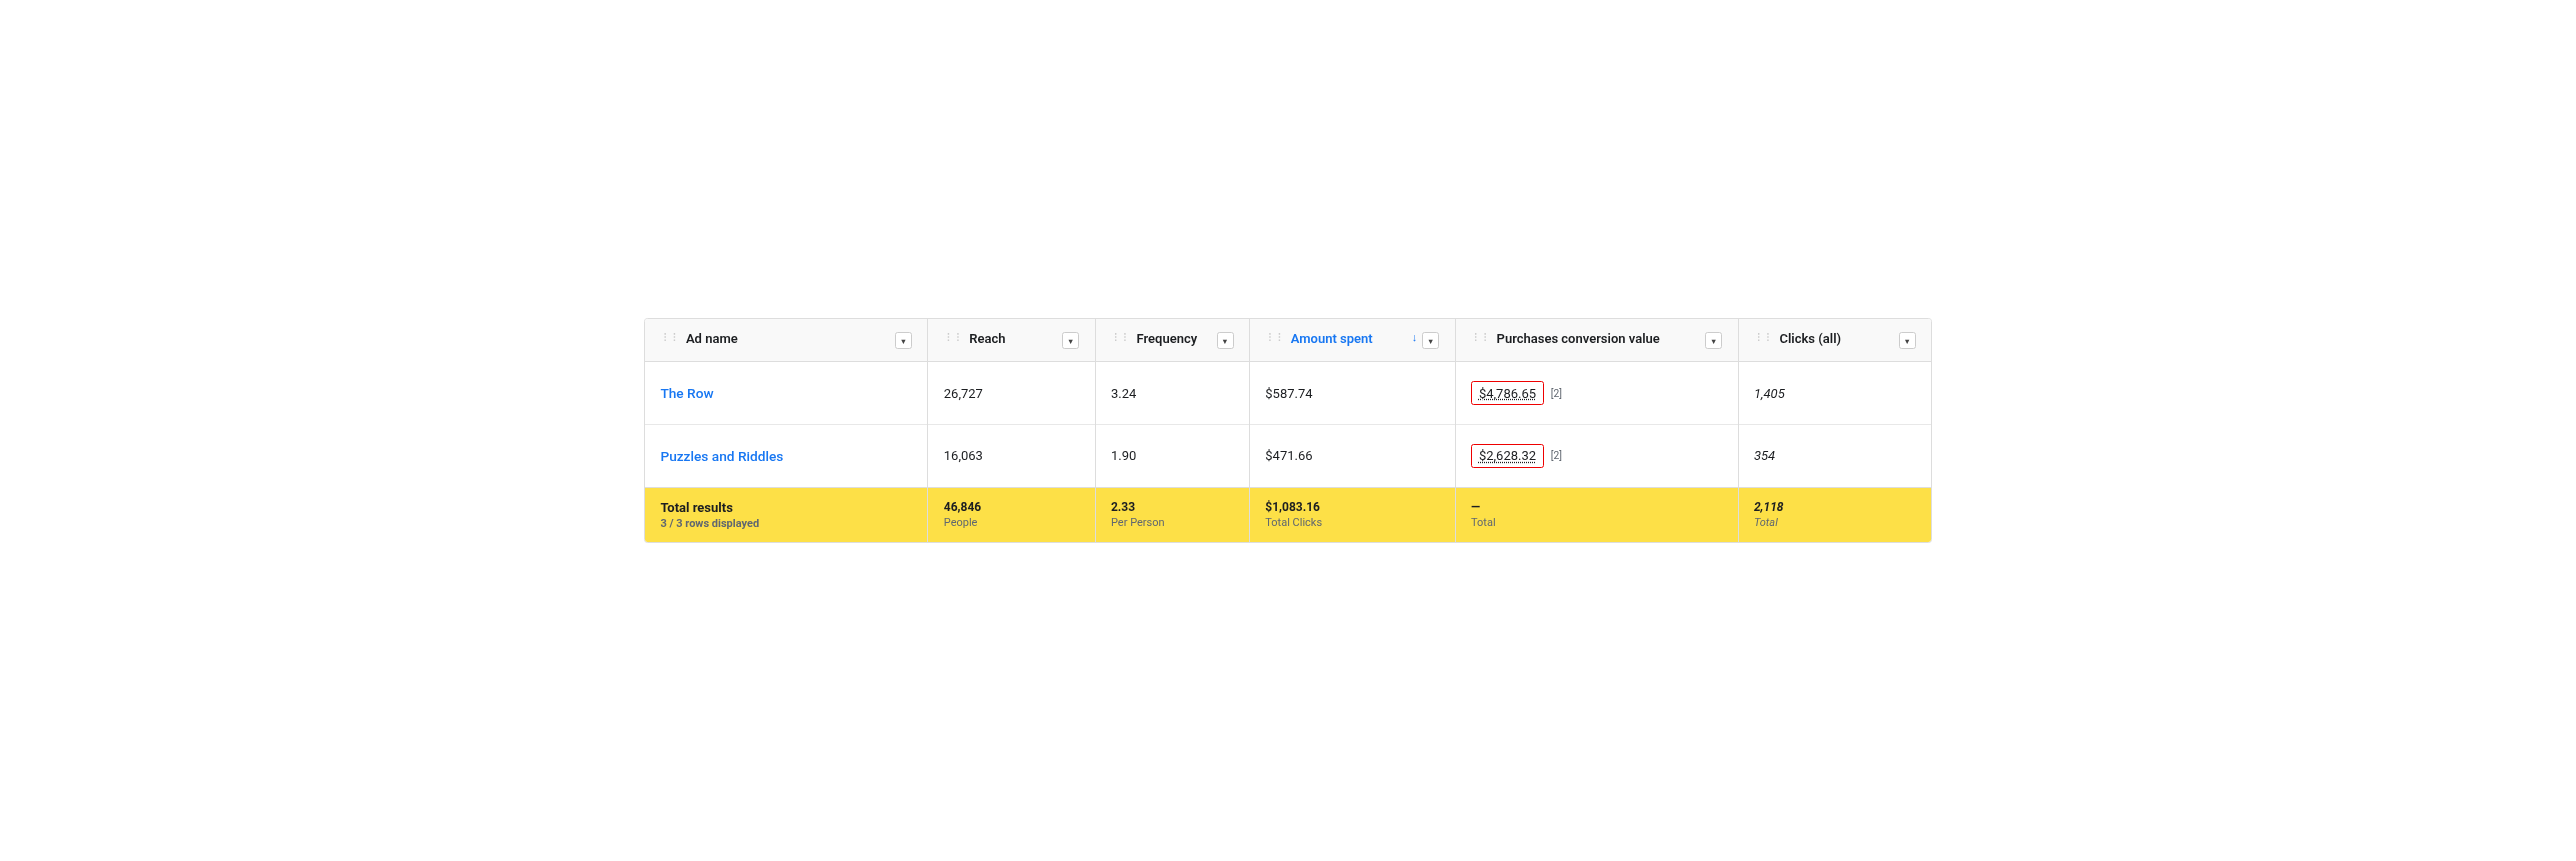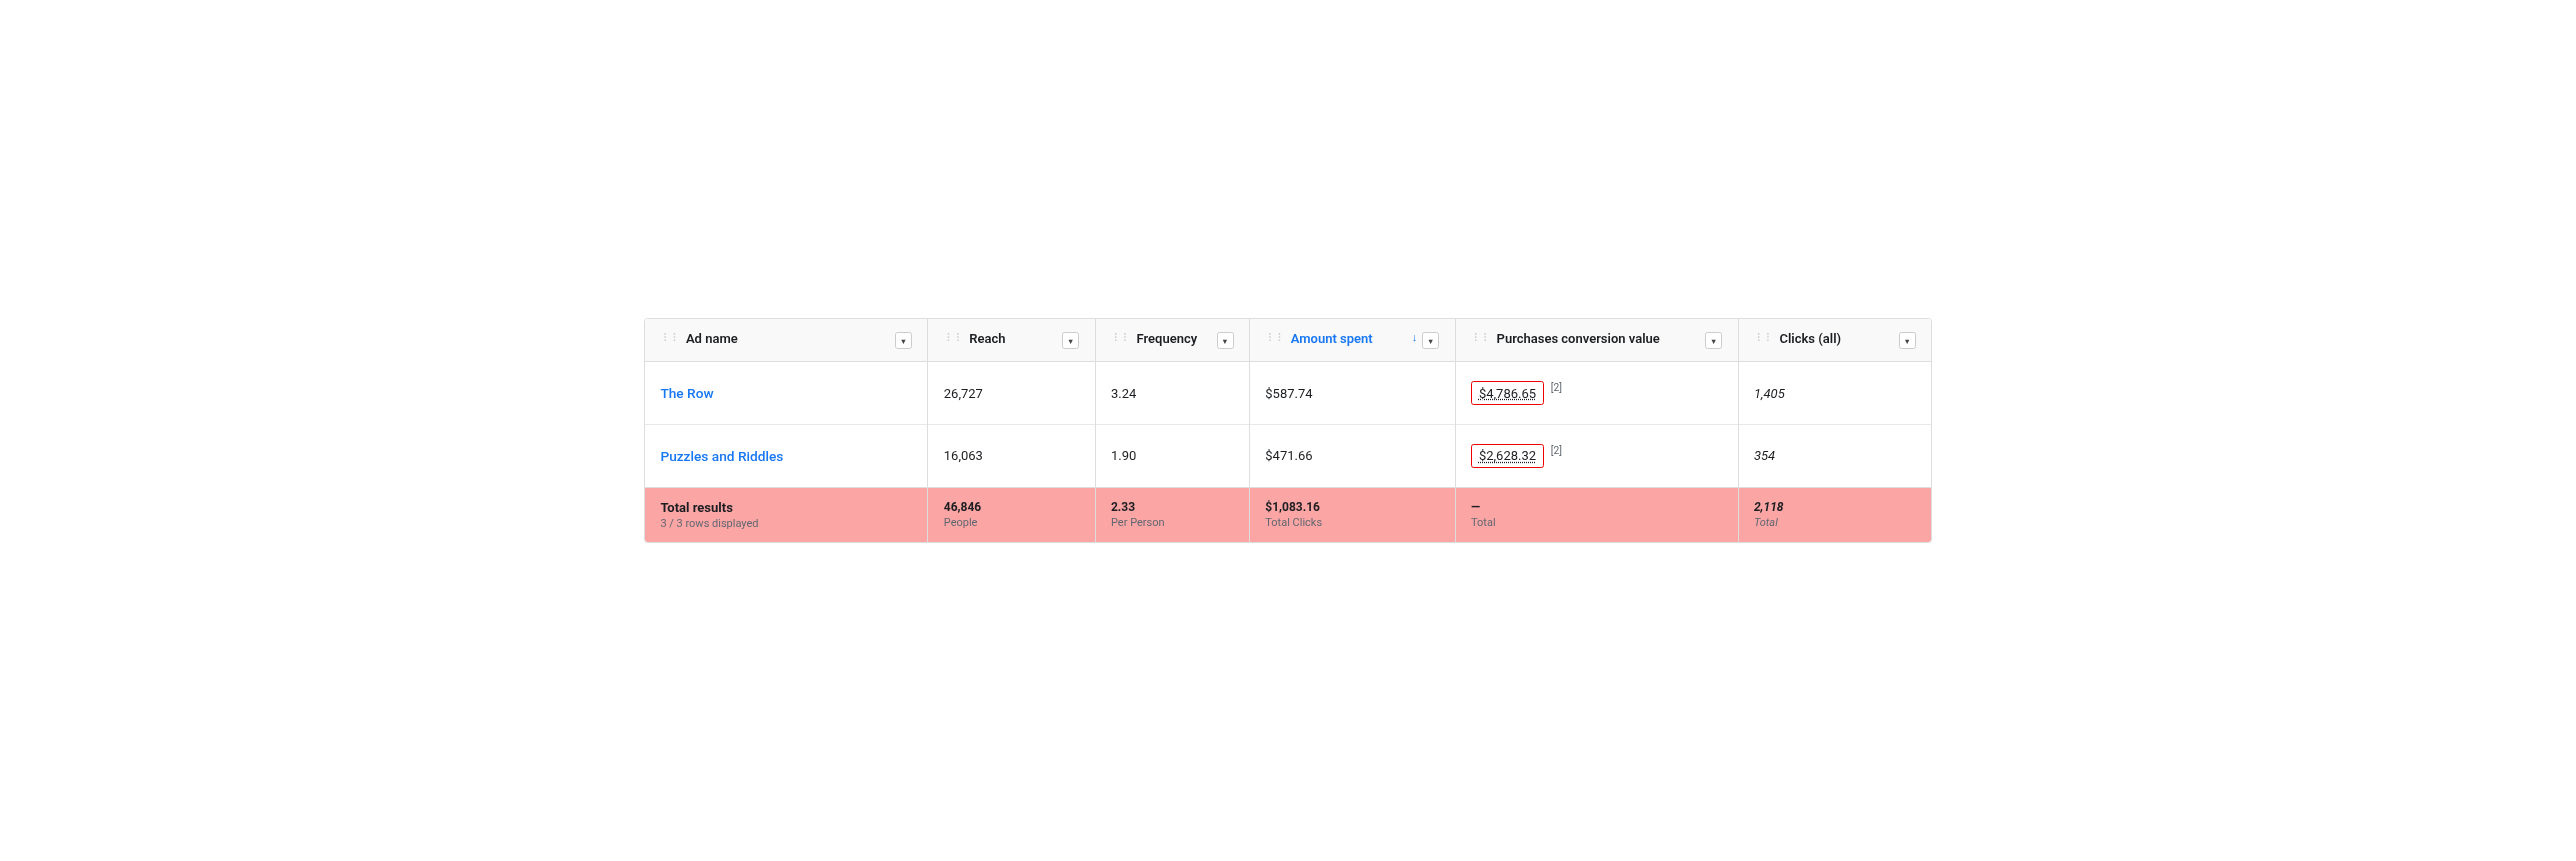--- a/index.html
+++ b/index.html
@@ -123,20 +123,21 @@
 
     .ad-name-link {
       color: #1877f2;
       text-decoration: none;
       font-weight: 500;
       font-size: 13.7px;
     }
 
     .conversion-cell {
       display: flex;
+      align-items: center;
       gap: 6.9px;
     }
 
     .conversion-value-box {
       border: 1.7px solid #e00;
       border-radius: 2.6px;
       padding: 3.4px 6.9px;
       font-size: 13px;
       color: #1c1e21;
       display: inline-block;
@@ -144,39 +145,39 @@
       text-decoration-style: dotted;
     }
 
     .footnote-badge {
       font-size: 10.3px;
       color: #606770;
       font-weight: 400;
     }
 
     tfoot tr {
-      background: #fca5a5;
+      background: #fde047;
       border-top: 1.7px solid #ddd;
     }
 
     tfoot td {
       padding: 12px 15.4px;
       font-size: 12px;
       color: #1c1e21;
       vertical-align: top;
     }
 
     .total-label {
       font-weight: 700;
       font-size: 13px;
       display: block;
     }
 
     .total-sublabel {
-      font-weight: 400;
+      font-weight: 700;
       font-size: 11px;
       color: #606770;
       display: block;
       margin-top: 1.7px;
     }
 
     .total-value {
       font-weight: 700;
       font-size: 12px;
       display: block;

